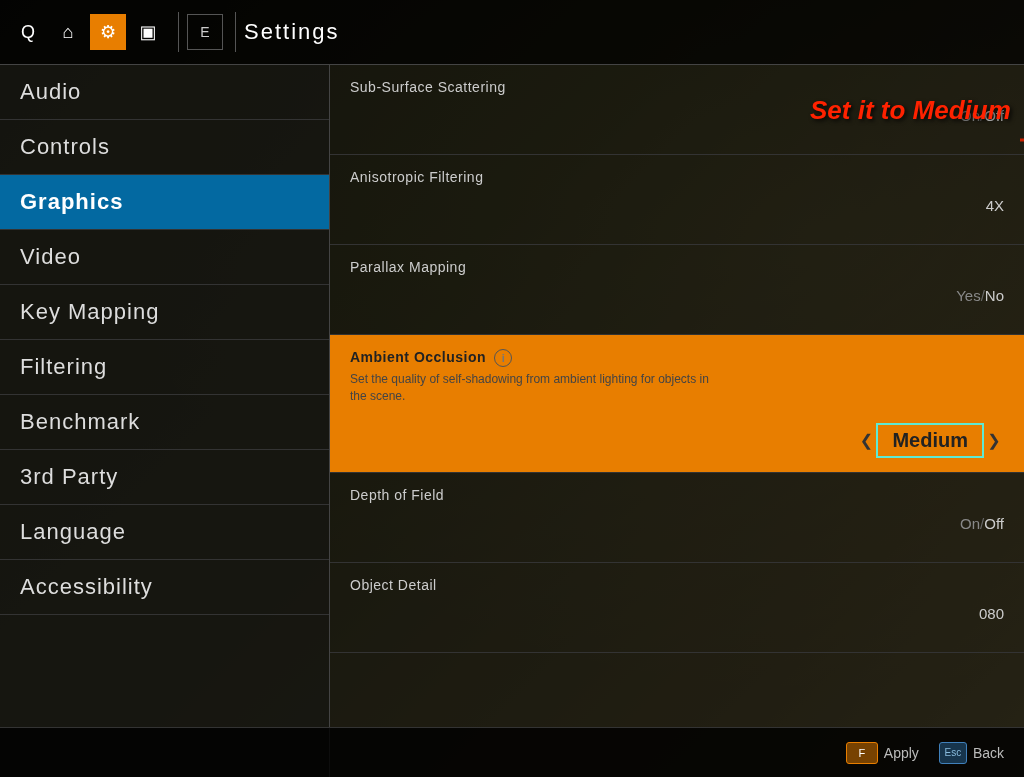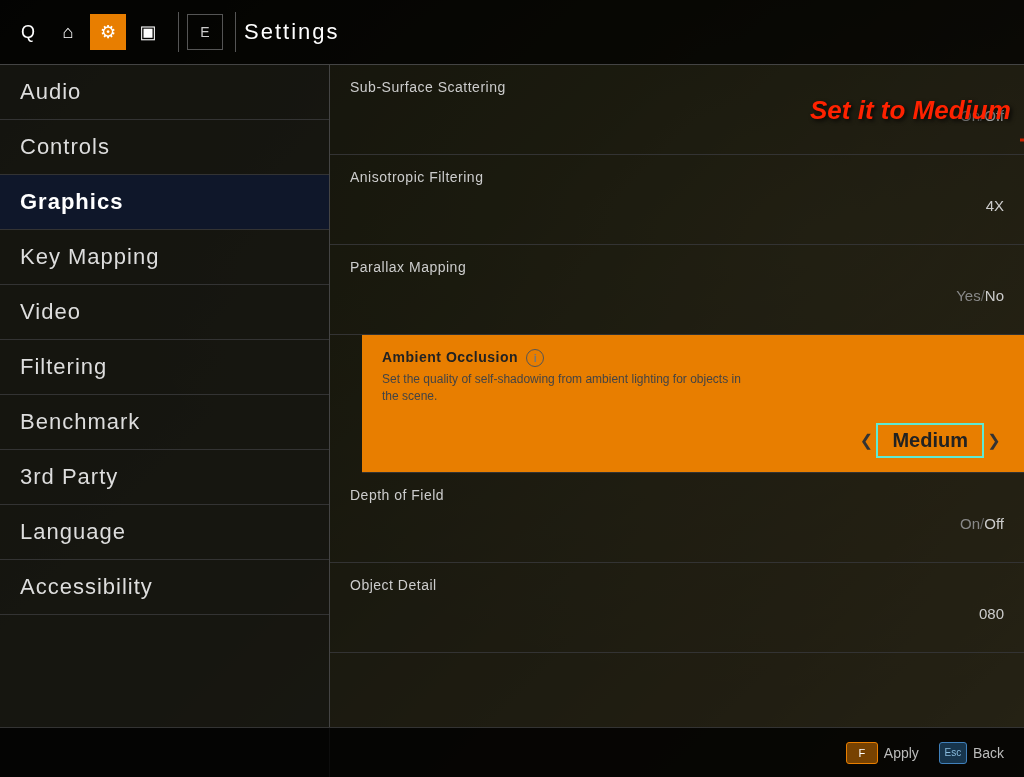--- a/index.html
+++ b/index.html
@@ -111,21 +111,21 @@
       color: #ddd;
       font-size: 22px;
       font-weight: 400;
       cursor: pointer;
       border-bottom: 1px solid #333;
       letter-spacing: 1px;
       transition: background 0.1s;
     }
 
     .sidebar-item.active {
-      background: #0f172a;
+      background: #0369a1;
       color: #fff;
       font-weight: 600;
     }
 
     
     .content {
       flex: 1;
       background: rgba(15,15,10,0.7);
       overflow-y: auto;
       overflow-x: hidden;
@@ -144,21 +144,20 @@
 
     
     .setting-row {
       border-bottom: 1px solid #333;
       padding: 0;
       min-height: 90px;
     }
 
     .setting-row.highlighted {
       background: #e87e00;
-      margin-left: 32px;
     }
 
     .setting-label {
       padding: 14px 20px 4px 20px;
       color: #ccc;
       font-size: 14px;
       letter-spacing: 0.5px;
     }
 
     .setting-row.highlighted .setting-label {
@@ -333,22 +332,22 @@
 </div>
 
 <div class="bg"></div>
 
 <div class="main">
 
   <div class="sidebar">
     <div class="sidebar-item">Audio</div>
     <div class="sidebar-item">Controls</div>
     <div class="sidebar-item active">Graphics</div>
+    <div class="sidebar-item">Video</div>
     <div class="sidebar-item">Key Mapping</div>
-    <div class="sidebar-item">Video</div>
     <div class="sidebar-item">Filtering</div>
     <div class="sidebar-item">Benchmark</div>
     <div class="sidebar-item">3rd Party</div>
     <div class="sidebar-item">Language</div>
     <div class="sidebar-item">Accessibility</div>
   </div>
 
   <div class="content">
 
     <div class="annotation-container">

